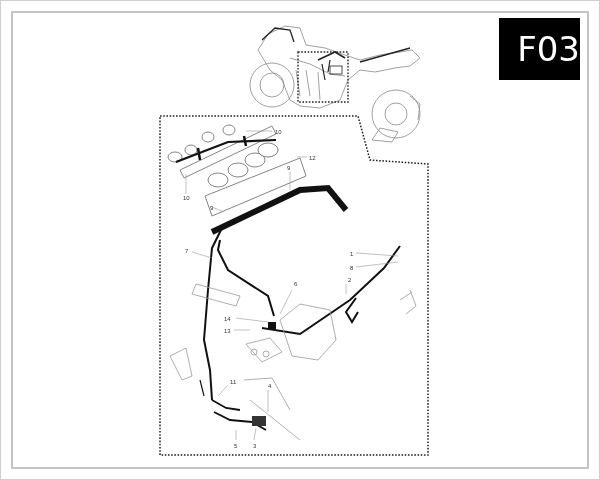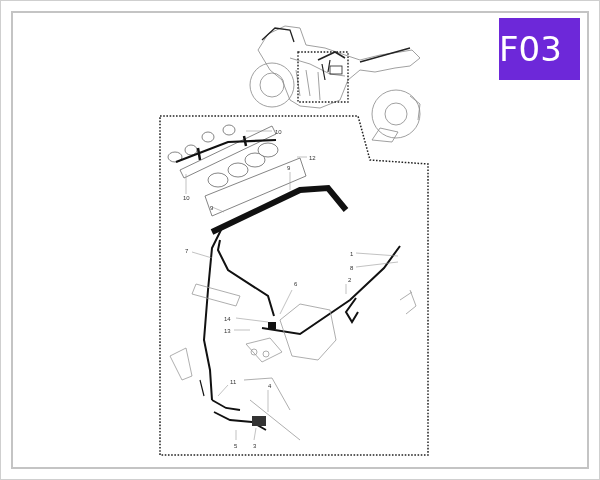--- a/index.html
+++ b/index.html
@@ -1,19 +1,19 @@
 <!DOCTYPE html>
 <html><head>
 <meta charset="utf-8">
 <style>
   html, body { margin: 0; padding: 0; background: #ffffff; }
   body { width: 600px; height: 480px; position: relative; overflow: hidden; font-family: "Liberation Sans", sans-serif; }
   .frame { position: absolute; left: 0; top: 0; width: 600px; height: 480px; box-sizing: border-box; border: 1px solid #cfcfcf; background: #fff; }
   .frame-inner { position: absolute; left: 10px; top: 10px; width: 578px; height: 458px; box-sizing: border-box; border: 2px solid #c4c4c4; background: #ffffff; }
-  .badge { position: absolute; left: 499px; top: 18px; width: 81px; height: 62px; background: #6d28d9; color: #ffffff; display: flex; align-items: center; justify-content: flex-start; font-size: 34px; letter-spacing: 0px; font-family: "DejaVu Sans", sans-serif; }
+  .badge { position: absolute; left: 499px; top: 18px; width: 81px; height: 62px; background: #000000; color: #ffffff; display: flex; align-items: center; justify-content: flex-end; font-size: 34px; letter-spacing: 0px; font-family: "DejaVu Sans", sans-serif; }
   svg.diagram { position: absolute; left: 0; top: 0; }
   .lbl { font-family: "Liberation Sans", sans-serif; font-size: 6px; fill: #333; }
 </style>
 </head>
 <body>
 
 <div class="frame">
   <div class="frame-inner"></div>
 </div>
 

